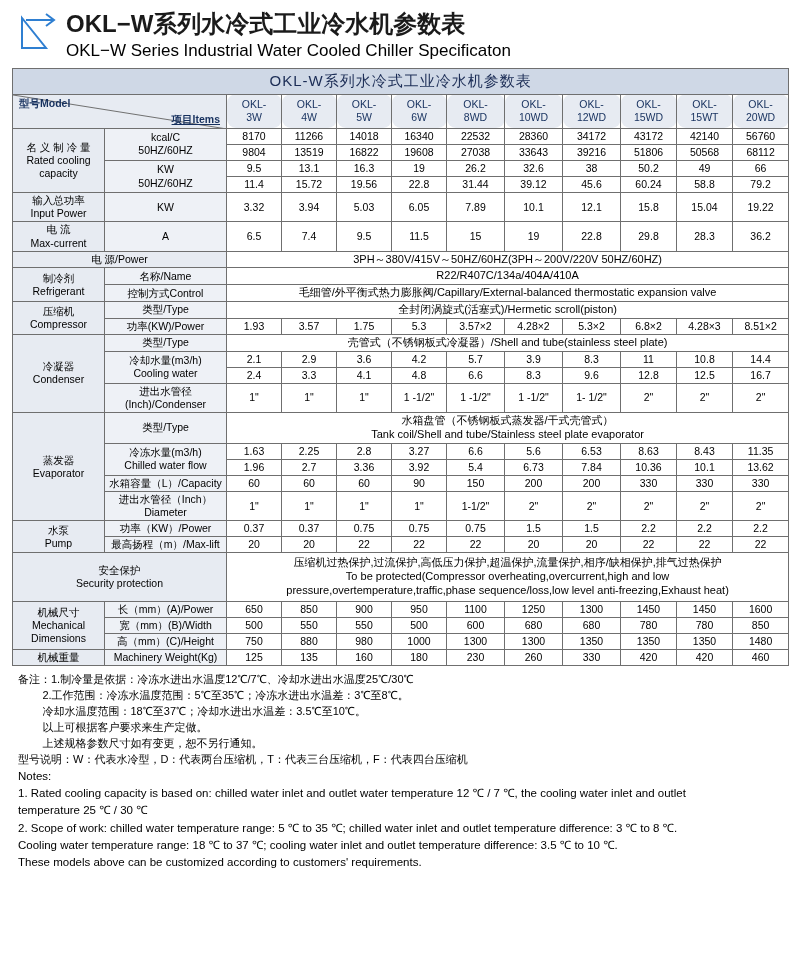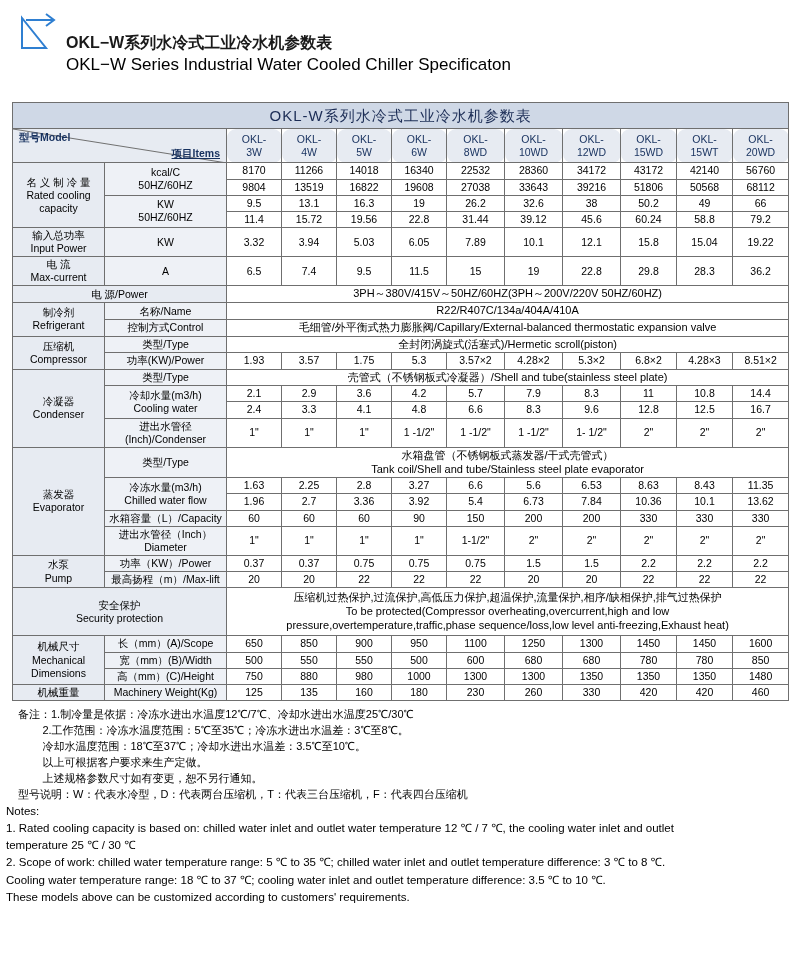--- a/index.html
+++ b/index.html
@@ -12,37 +12,35 @@
     color: #000;
   }
   .page { width: 790px; padding: 0; position: relative; }
 
   
   .header { display: flex; align-items: flex-start; padding: 8px 0 6px 16px; }
   .logo-mark { width: 46px; height: 46px; flex: 0 0 46px; position: relative; margin-right: 4px; }
   .logo-mark svg { display: block; }
   .titles { padding-top: 2px; }
   .title-cn {
-    font-size: 16px; font-weight: bold; letter-spacing: 0px; line-height: 1.15;
+    font-size: 24px; font-weight: bold; letter-spacing: 0px; line-height: 1.15;
     color: #1a1a1a;
-    margin-top: 24px;
   }
   .title-en {
     font-size: 17px; letter-spacing: 0px; line-height: 1.3; color: #000000;
     margin-top: 2px;
   }
 
   
   .tbl-wrap { padding: 0 12px; }
   table.spec {
     border-collapse: collapse;
     width: 766px;
     table-layout: fixed;
     font-size: 10.5px;
-    margin-top: 20px;
   }
   table.spec td, table.spec th {
     border: 1px solid #6f6f6f;
     text-align: center;
     vertical-align: middle;
     padding: 1px 2px;
     line-height: 1.25;
     font-weight: normal;
   }
   .band {
@@ -64,21 +62,21 @@
     padding: 0;
   }
   .diag-cell .dg { position: absolute; inset: 0; }
   .diag-cell .t-model { position: absolute; left: 6px; top: 2px; font-weight: bold; color:#16305e; font-size: 10.5px;}
   .diag-cell .t-items { position: absolute; right: 6px; bottom: 2px; font-weight: bold; color:#16305e; font-size: 10.5px; text-decoration: underline;}
   .wide-text { font-size: 11px; }
 
   
   .notes { padding: 6px 14px 0 18px; font-size: 11px; line-height: 1.45; }
   .notes div { white-space: pre; }
-  .notes-en { padding: 0 14px 0 6px; font-size: 11.5px; line-height: 1.5; }
+  .notes-en { padding: 0 14px 0 18px; font-size: 11.5px; line-height: 1.5; }
   .notes-en .nt { margin-top: 0px; }
 </style>
 </head>
 <body>
 
 <div class="page">
 
   <div class="header">
     <div class="logo-mark">
       <svg width="46" height="46" viewBox="0 0 46 46">
@@ -276,21 +274,21 @@
       <td colspan="10" class="wide-text">壳管式（不锈钢板式冷凝器）/Shell and tube(stainless steel plate)</td>
     </tr>
     <tr>
       <td class="lbl-sub" rowspan="2" style="white-space:pre-line">冷却水量(m3/h)
 Cooling water</td>
       <td>2.1</td>
       <td>2.9</td>
       <td>3.6</td>
       <td>4.2</td>
       <td>5.7</td>
-      <td>7.9</td>
+      <td>3.9</td>
       <td>8.3</td>
       <td>11</td>
       <td>10.8</td>
       <td>14.4</td>
     </tr>
     <tr>
       <td>2.4</td>
       <td>3.3</td>
       <td>4.1</td>
       <td>4.8</td>
@@ -411,21 +409,21 @@
 Security protection</td>
       <td colspan="10" class="wide-text" style="white-space:pre-line; padding:3px 4px;">压缩机过热保护,过流保护,高低压力保护,超温保护,流量保护,相序/缺相保护,排气过热保护
 To be protected(Compressor overheating,overcurrent,high and low
 pressure,overtemperature,traffic,phase sequence/loss,low level anti-freezing,Exhaust heat)</td>
     </tr>
 
     <tr>
       <td class="lbl" rowspan="3" style="white-space:pre-line">机械尺寸
 Mechanical
 Dimensions</td>
-      <td class="lbl-sub">长（mm）(A)/Scope</td>
+      <td class="lbl-sub">长（mm）(A)/Power</td>
       <td>650</td>
       <td>850</td>
       <td>900</td>
       <td>950</td>
       <td>1100</td>
       <td>1250</td>
       <td>1300</td>
       <td>1450</td>
       <td>1450</td>
       <td>1600</td>

